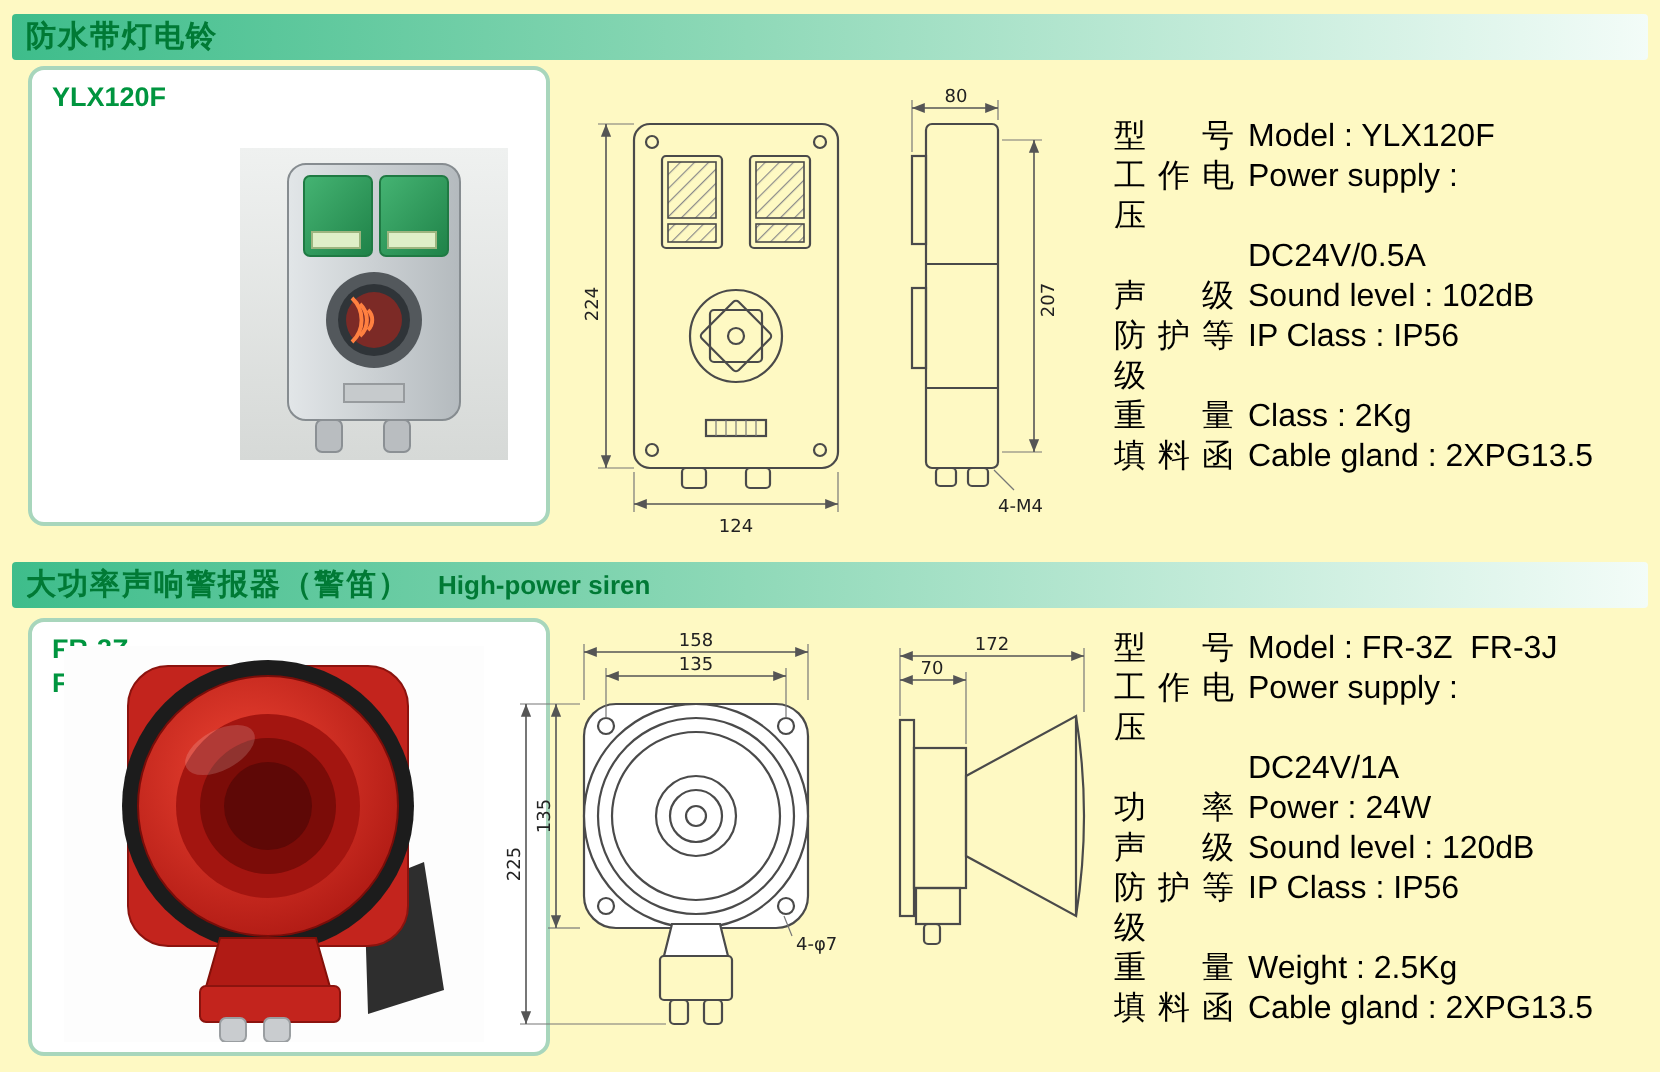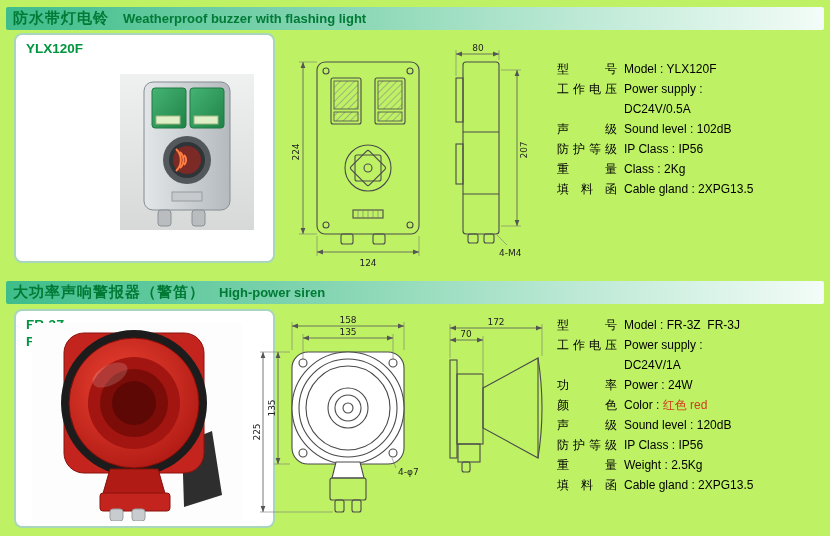--- a/index.html
+++ b/index.html
@@ -1,18 +1,18 @@
 <!DOCTYPE html>
 <html><head>
 <meta charset="utf-8">
 <style>
   * { margin:0; padding:0; box-sizing:border-box; }
   html,body { width:830px; height:536px; background:#fff;
     font-family:"Liberation Sans","DejaVu Sans",sans-serif; }
-  .page { position:relative; width:830px; height:536px; background:#bef264; overflow:hidden; }
+  .page { position:relative; width:830px; height:536px; background:#fef9c3; overflow:hidden; }
 
   .section-header { position:absolute; left:6px; width:818px; height:23px;
     display:flex; align-items:center; gap:14px; padding-left:7px; border-radius:2px;
     background:linear-gradient(90deg,#3ebd8b 0%,#8fd9b8 45%,#f3fcf8 100%); }
   .hdr-zh { font-weight:bold; font-size:15px; color:#007a35; letter-spacing:1px; }
   .hdr-en { font-weight:bold; font-size:13px; color:#007a35; }
 
   .photo-box { position:absolute; left:14px; width:261px; border:2px solid #a8d6bc;
     border-radius:8px; background:#fff;padding-left:16px; }
   #photo-box-1 { top:33px; height:230px; }
@@ -21,21 +21,21 @@
     font-size:13.5px; line-height:17px; }
 
   .drawing-svg { position:absolute; }
   #drawing-1 { left:287px; top:42px; }
   #drawing-2 { left:250px; top:312px; }
 
   .photo-svg { position:absolute; }
   #photo-1 { left:104px; top:39px; }
   #photo-2 { left:16px; top:12px; }
 
-  .specs { position:absolute; width:274px; font-size:12px; color:#000; }
+  .specs { position:absolute; width:274px; font-size:16px; color:#000; }
   #specs-1 { left:557px; top:59px; }
   #specs-2 { left:557px; top:315px; }
   .spec-row { display:flex; line-height:20px; }
   .spec-label { width:60px; flex:none; text-align:justify; text-align-last:justify;
     margin-right:7px; }
   .spec-value { white-space:pre; }
   .spec-accent { color:#d03a1e; white-space:pre; }
 
   svg .draw { stroke:#4a4a4a; fill:none; stroke-width:1.1; }
   svg .draww { stroke:#4a4a4a; fill:#fff; stroke-width:1.1; }
@@ -43,21 +43,20 @@
   svg .ext { stroke:#777; stroke-width:.6; }
   svg .dim-text { font-size:9px; fill:#222; font-family:"DejaVu Sans",sans-serif; }
 </style>
 </head>
 <body>
 
 <div class="page">
 
   <div class="section-header" style="top:7px">
     <span class="hdr-zh">防水带灯电铃</span>
-    <span class="hdr-en">Weatherproof buzzer with flashing light</span>
   </div>
 
   <div class="photo-box" id="photo-box-1">
     <div class="model-label">
       <div>YLX120F</div>
     </div>
     <svg class="photo-svg" id="photo-1" width="134" height="156" viewBox="0 0 134 156">
       <defs>
         <linearGradient id="pbg1" x1="0" y1="0" x2="0" y2="1">
           <stop offset="0" stop-color="#eff1f0"></stop>
@@ -303,25 +302,20 @@
     </div>
     <div class="spec-row">
       <span class="spec-label"></span>
       <span class="spec-value">DC24V/1A</span>
     </div>
     <div class="spec-row">
       <span class="spec-label">功 率</span>
       <span class="spec-value">Power : 24W</span>
     </div>
     <div class="spec-row">
-      <span class="spec-label">颜 色</span>
-      <span class="spec-value">Color : </span>
-      <span class="spec-accent">红色 red</span>
-    </div>
-    <div class="spec-row">
       <span class="spec-label">声 级</span>
       <span class="spec-value">Sound level : 120dB</span>
     </div>
     <div class="spec-row">
       <span class="spec-label">防护等级</span>
       <span class="spec-value">IP Class : IP56</span>
     </div>
     <div class="spec-row">
       <span class="spec-label">重 量</span>
       <span class="spec-value">Weight : 2.5Kg</span>

